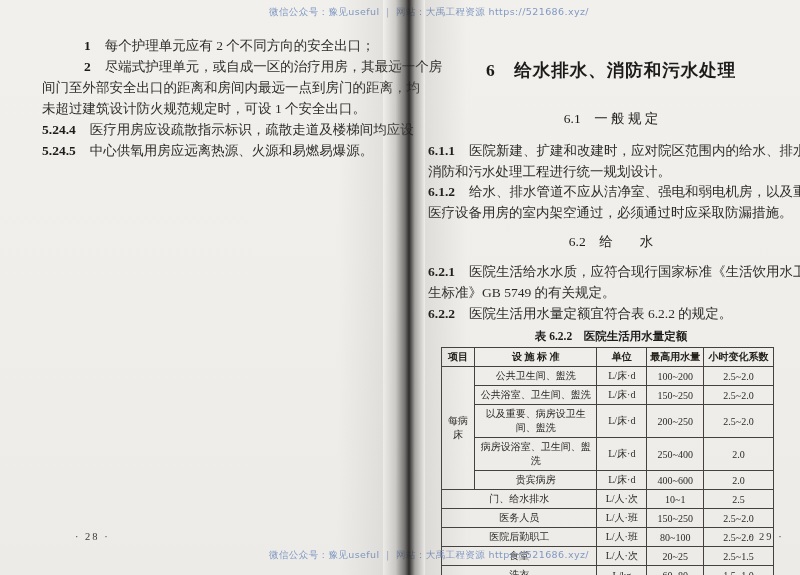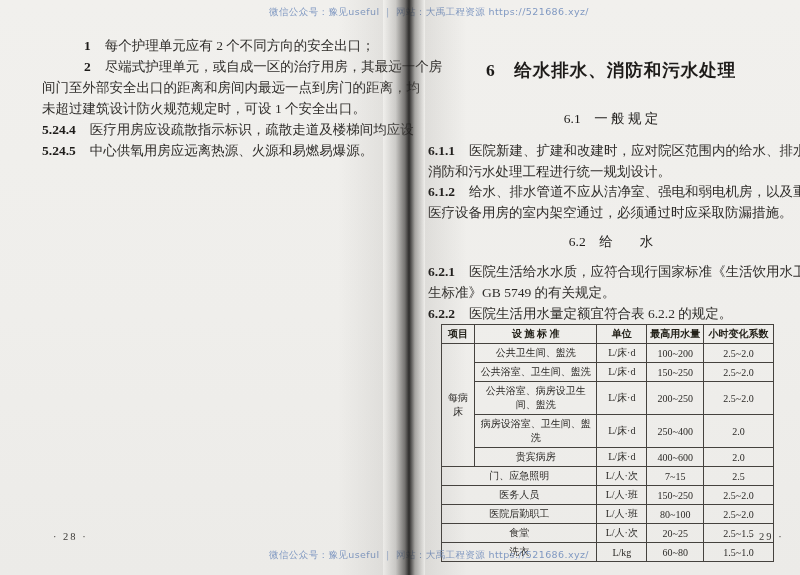--- a/index.html
+++ b/index.html
@@ -54,21 +54,21 @@
     color:#1d1b19;margin:5px 0 3px 0;}
   table.water{border-collapse:collapse;width:333px;margin-left:13px;
     font-size:10px;color:#2c2a27;}
   table.water th,table.water td{
     border:1px solid #45423e;text-align:center;vertical-align:middle;
     padding:2px 1px;height:13.5px;font-weight:normal;}
   table.water th{font-weight:bold;color:#232119;}
 
   .pgnum{position:absolute;top:531px;font-size:10.5px;letter-spacing:2px;
     color:#3a3835;z-index:2;}
-  .pg-left{left:53px;}
+  .pg-left{left:75px;}
   .pg-right{left:749px;}
 </style>
 </head>
 <body>
 
 <div class="sheet">
 
   <div class="wm wm-top" style="color: rgb(128, 153, 194);">微信公众号：豫见useful ｜ 网站：大禹工程资源 https://521686.xyz/</div>
 
   <div class="left-text">
@@ -89,20 +89,21 @@
         <div class="tline">消防和污水处理工程进行统一规划设计。</div>
         <div class="tline"><span class="num">6.1.2</span>给水、排水管道不应从洁净室、强电和弱电机房，以及重要</div>
         <div class="tline">医疗设备用房的室内架空通过，必须通过时应采取防漏措施。</div>
       </div>
     <div class="section-head s62">6.2　给　　水</div>
     <div class="rlines">
         <div class="tline"><span class="num">6.2.1</span>医院生活给水水质，应符合现行国家标准《生活饮用水卫</div>
         <div class="tline">生标准》GB 5749 的有关规定。</div>
         <div class="tline"><span class="num">6.2.2</span>医院生活用水量定额宜符合表 6.2.2 的规定。</div>
       </div>
+    <div class="table-title">表 6.2.2　医院生活用水量定额</div>
 
     <table class="water">
       <colgroup>
         <col style="width:33px">
           <col style="width:123px">
           <col style="width:50px">
         <col style="width:57px">
           <col style="width:70px">
       </colgroup>
       <thead>
@@ -122,41 +123,41 @@
             <td>100~200</td>
             <td>2.5~2.0</td>
           </tr>
           <tr>
             <td>公共浴室、卫生间、盥洗</td>
             <td>L/床·d</td>
             <td>150~250</td>
             <td>2.5~2.0</td>
           </tr>
           <tr>
-            <td>公共浴室、病房设卫生间、盥洗</td>
+            <td>以及重要、病房设卫生间、盥洗</td>
             <td>L/床·d</td>
             <td>200~250</td>
             <td>2.5~2.0</td>
           </tr>
           <tr>
             <td>病房设浴室、卫生间、盥洗</td>
             <td>L/床·d</td>
             <td>250~400</td>
             <td>2.0</td>
           </tr>
           <tr>
             <td>贵宾病房</td>
             <td>L/床·d</td>
             <td>400~600</td>
             <td>2.0</td>
           </tr>
           <tr>
-            <td colspan="2">门、应急照明</td>
+            <td colspan="2">门、给水排水</td>
             <td>L/人·次</td>
-            <td>7~15</td>
+            <td>10~1</td>
             <td>2.5</td>
           </tr>
           <tr>
             <td colspan="2">医务人员</td>
             <td>L/人·班</td>
             <td>150~250</td>
             <td>2.5~2.0</td>
           </tr>
           <tr>
             <td colspan="2">医院后勤职工</td>

